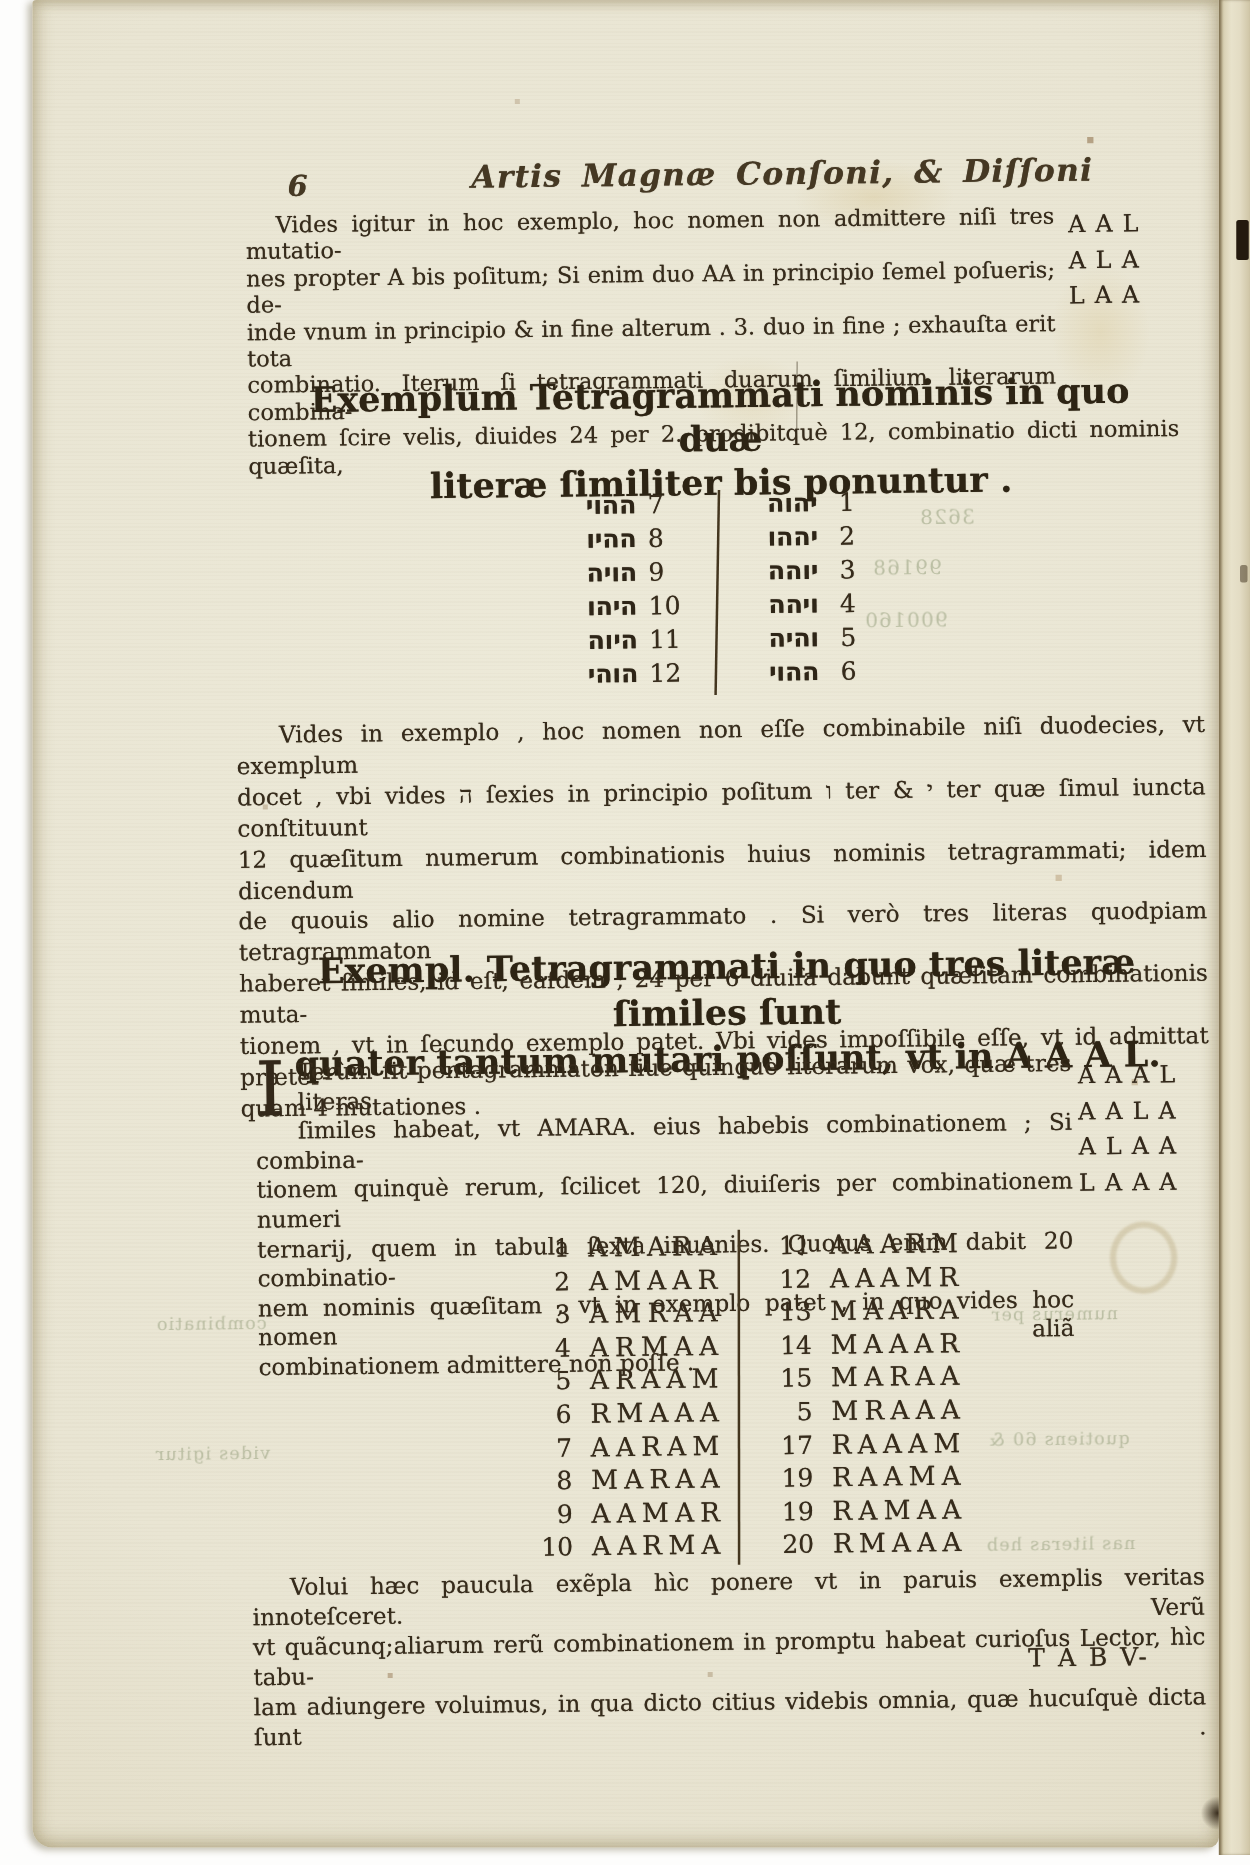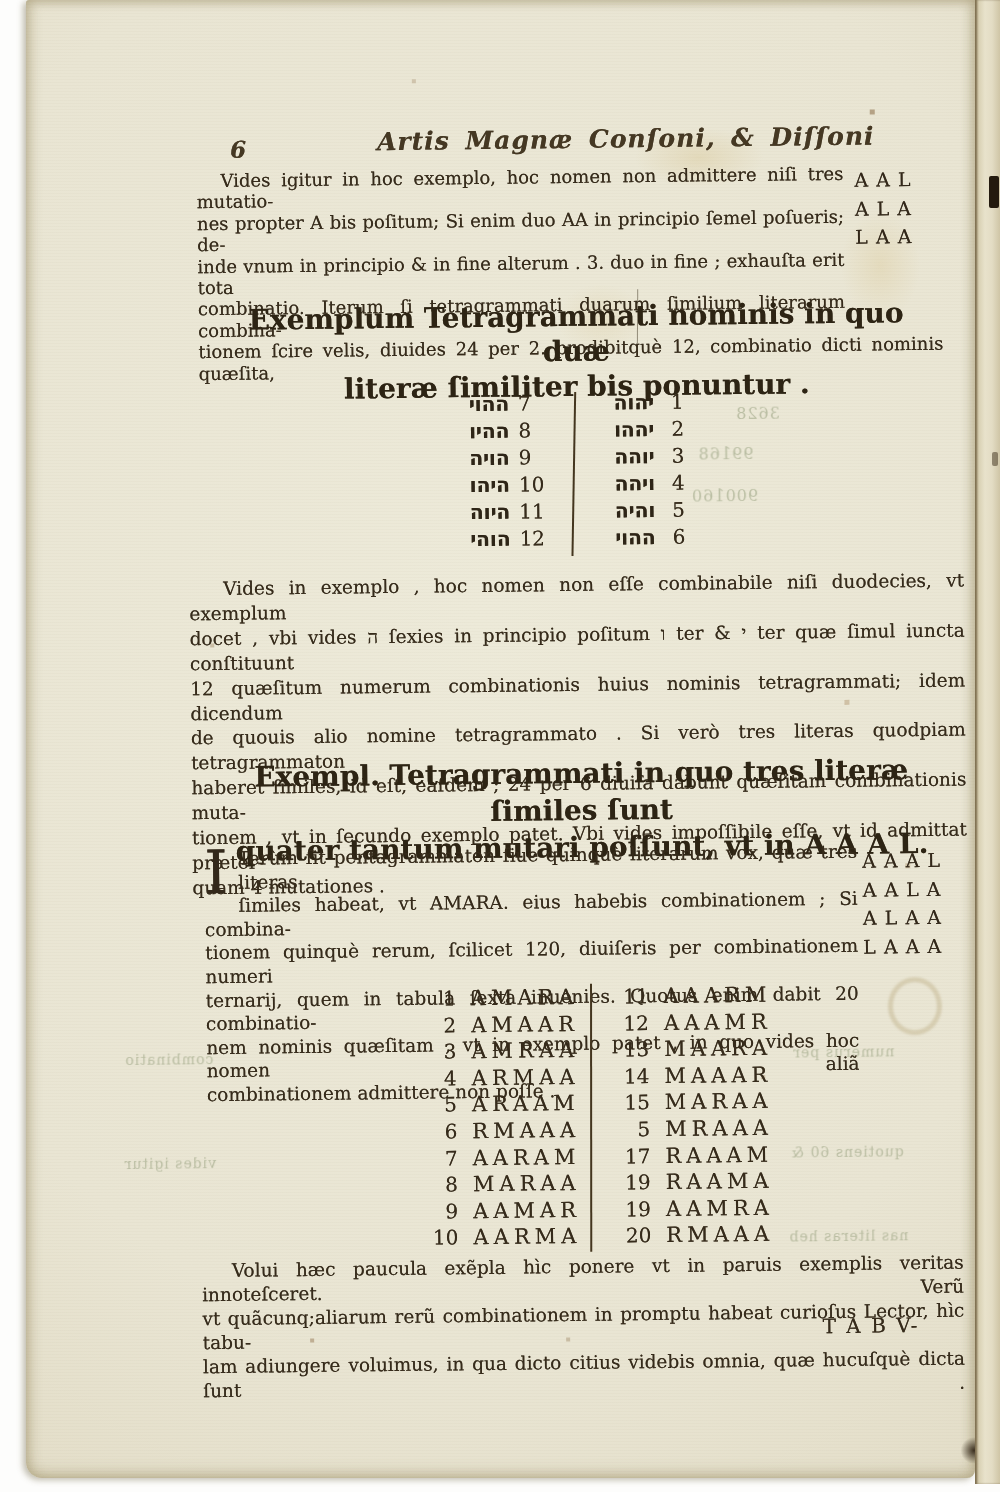--- a/index.html
+++ b/index.html
@@ -363,21 +363,21 @@
               <span class="pw ink">RAAAM</span>
             </div>
 
             <div class="prow">
               <span class="pn ink">19</span>
               <span class="pw ink">RAAMA</span>
             </div>
 
             <div class="prow">
               <span class="pn ink">19</span>
-              <span class="pw ink">AAMRA</span>
+              <span class="pw ink">RAMAA</span>
             </div>
 
             <div class="prow">
               <span class="pn ink">20</span>
               <span class="pw ink">RMAAA</span>
             </div>
           </div>
       </div>
 
       <div id="para4" class="t para ink">

